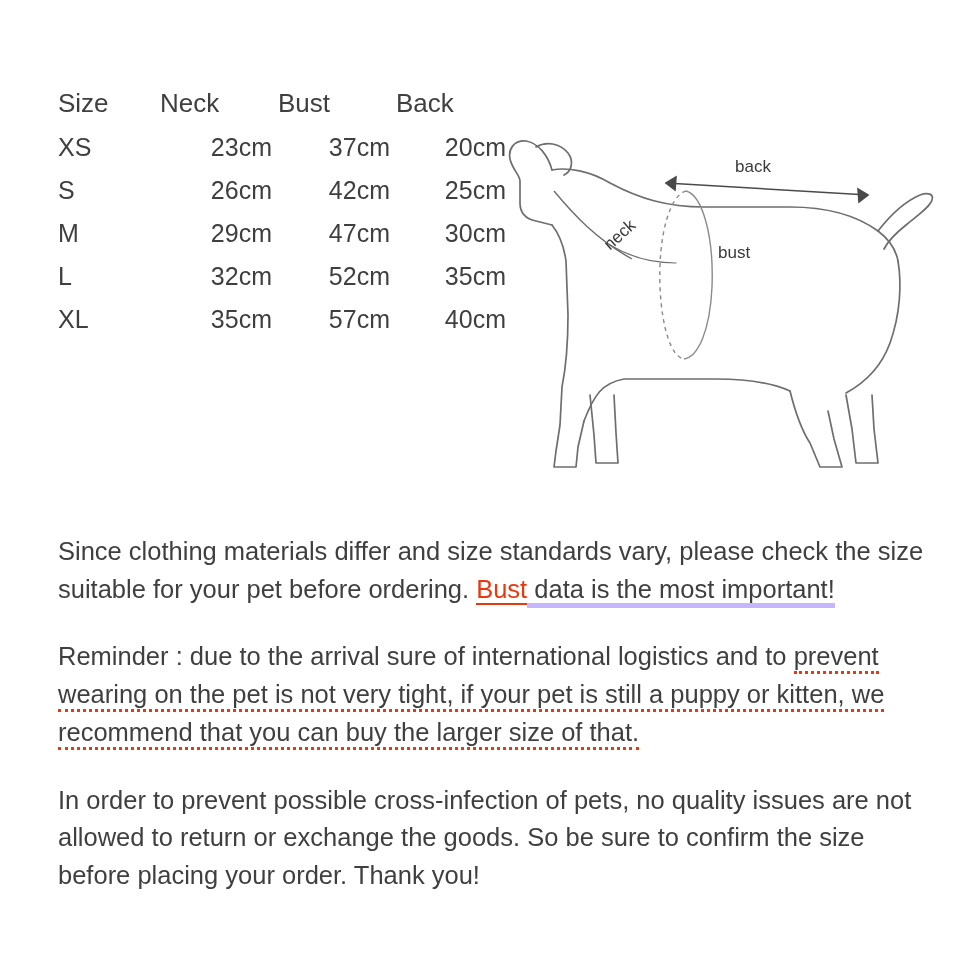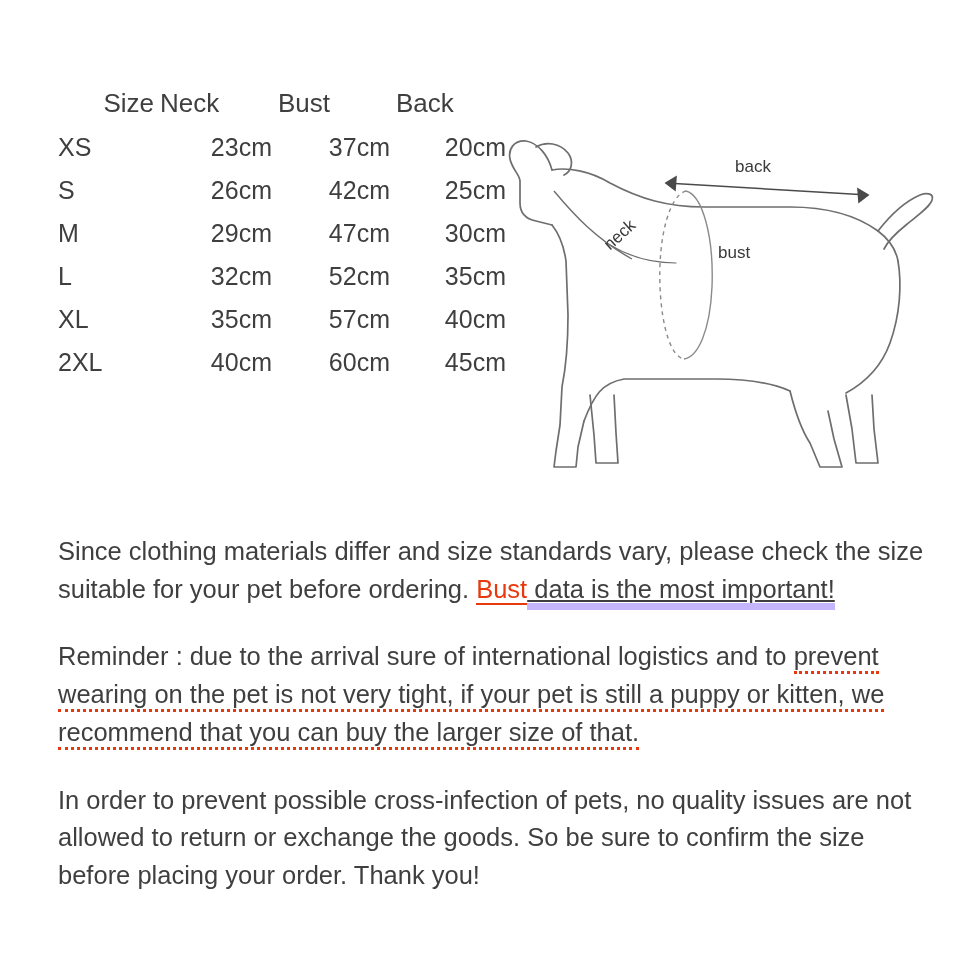--- a/index.html
+++ b/index.html
@@ -24,21 +24,21 @@
   .size-table {
     position: absolute;
     left: 58px;
     top: 88px;
     border-collapse: collapse;
     font-size: 25px;
     color: #3f3f3f;
   }
   .size-table th {
     font-weight: normal;
-    text-align: right;
+    text-align: left;
     padding: 0 0 14px 0;
     font-size: 26px;
     color: #3f3f3f;
   }
   .size-table td {
     padding: 0 0 14px 0;
     white-space: nowrap;
   }
   .col-size   { width: 96px; text-align: left; }
   .col-neck   { width: 112px; text-align: right; }
@@ -81,22 +81,21 @@
     line-height: 1.48;
     color: #3f3f3f;
     margin: 0 0 30px 0;
   }
   .para:last-child { margin-bottom: 12px; }
   .bust-strong {
     color: #e8380d;
     border-bottom: 2px solid #e8380d;
   }
   .underline-solid {
-    border-bottom: 7px solid #c4b5fd;
-    text-decoration: underline;
+    border-bottom: 5px solid #c4b5fd;
   }
   .dotted {
     border-bottom: 3px dotted #e8380d;
     padding-bottom: 1px;
   }
 </style>
 </head>
 <body>
 
 <div class="page">
@@ -134,26 +133,20 @@
         <td class="col-neck">32cm</td>
         <td class="col-bust">52cm</td>
         <td class="col-back">35cm</td>
       </tr>
       <tr>
         <td class="col-size">XL</td>
         <td class="col-neck">35cm</td>
         <td class="col-bust">57cm</td>
         <td class="col-back">40cm</td>
       </tr>
-      <tr>
-        <td class="col-size">2XL</td>
-        <td class="col-neck">40cm</td>
-        <td class="col-bust">60cm</td>
-        <td class="col-back">45cm</td>
-      </tr>
     </tbody>
   </table>
 
   <div class="dog-figure">
     <svg width="450" height="390" viewBox="0 0 450 390">
       <g fill="none" stroke="#6e6e6e" stroke-width="1.7" stroke-linejoin="round" stroke-linecap="round">
 
         <path d="M62 75 C58 60 48 48 36 46 C24 45 18 54 20 64 C22 74 30 80 30 86
                  L30 108 C30 118 36 124 46 126 L62 130"></path>
 

